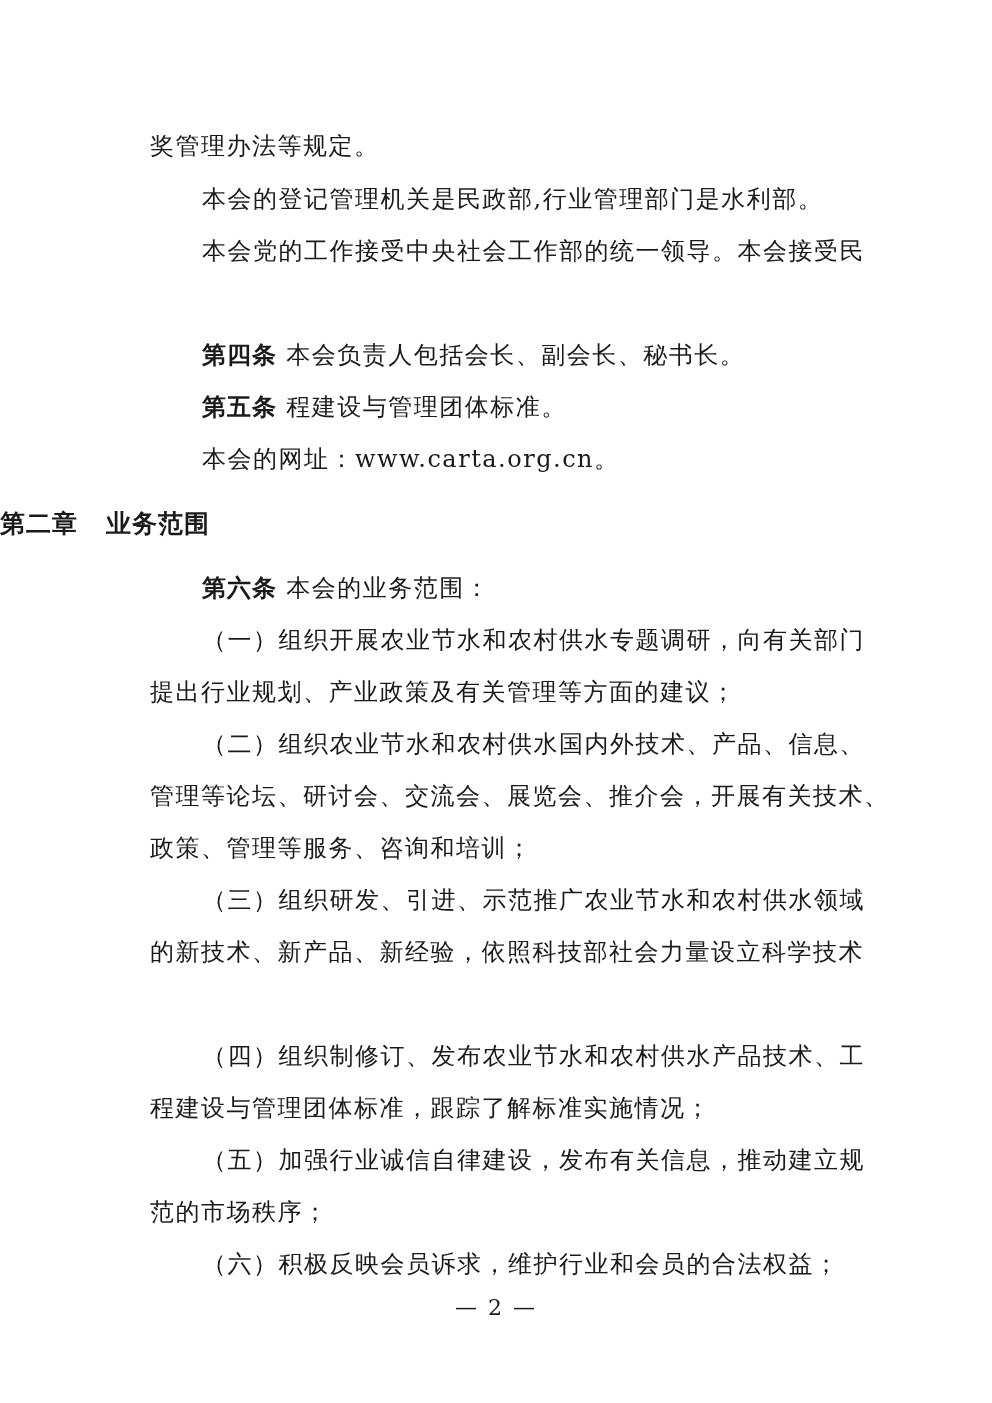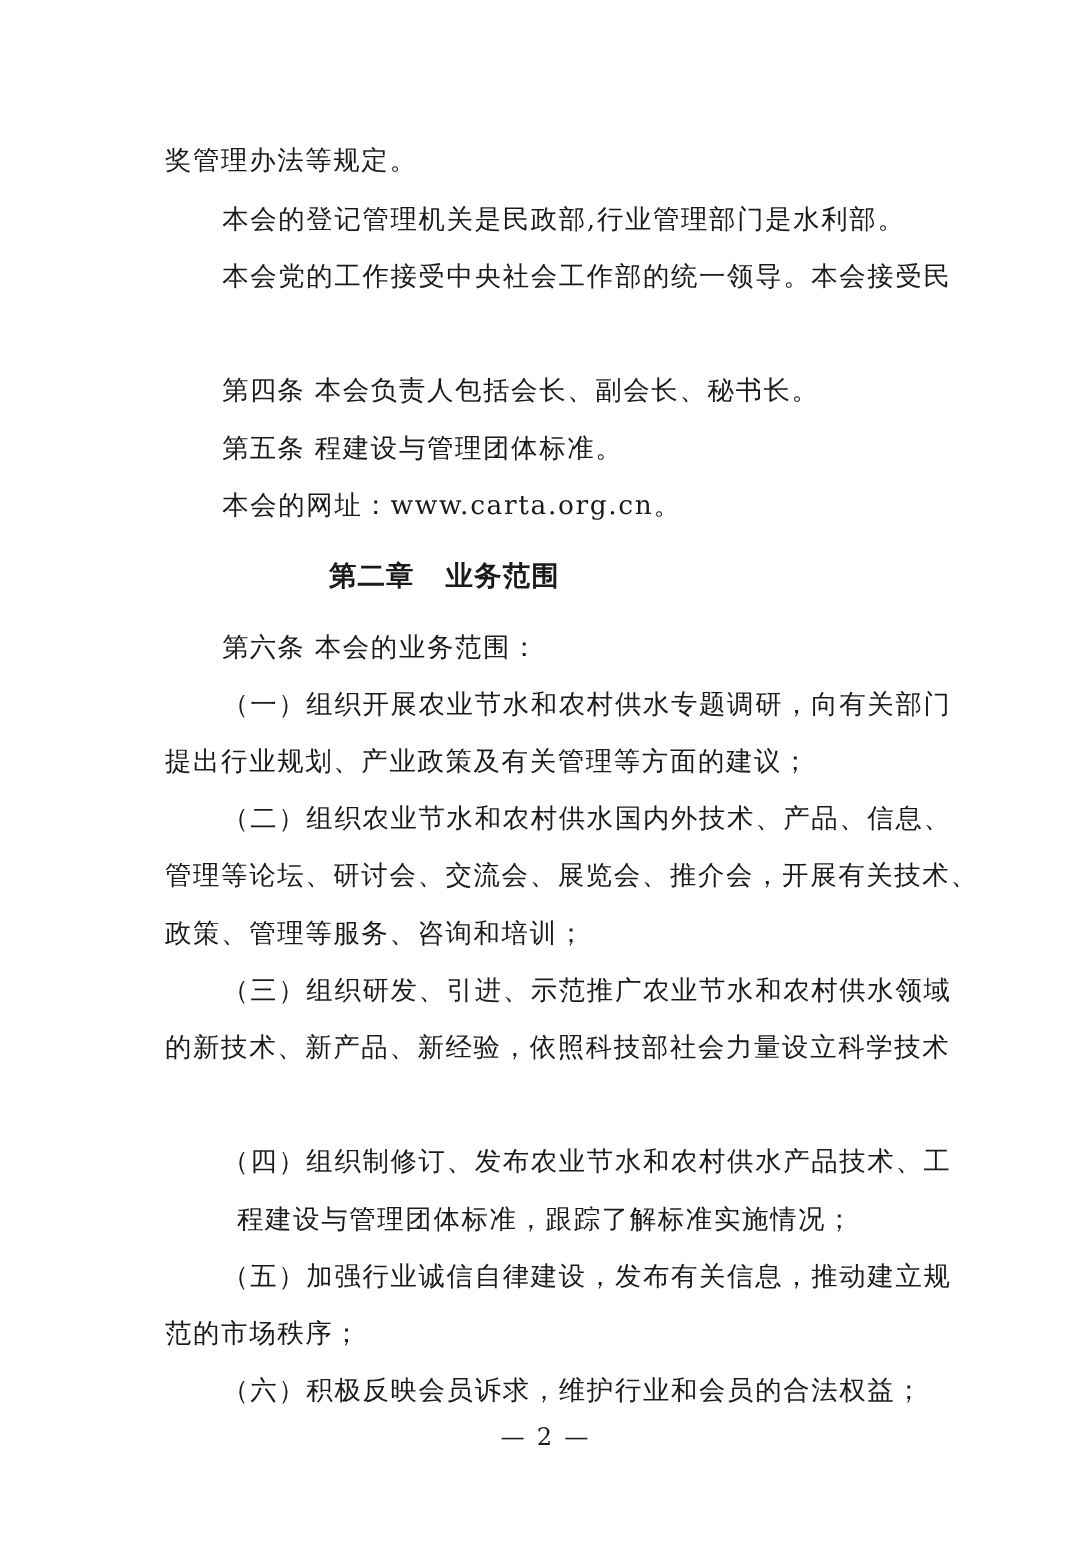--- a/index.html
+++ b/index.html
@@ -28,29 +28,28 @@
       line-height: 30px;
       white-space: nowrap;
       letter-spacing: 1.5px;
     }
     .indent { left: 202px; width: 640px; }
     .justify {
       text-align: justify;
       text-align-last: justify;
     }
     .bold {
-      font-weight: normal;
+      font-weight: bold;
       font-family: "DejaVu Sans", "Liberation Sans", sans-serif;
       letter-spacing: 1px;
     }
     .chapter {
       position: absolute;
       left: 0;
       width: 808px;
-      text-align: center;
       font-size: 25px;
       line-height: 32px;
       font-weight: bold;
       font-family: "DejaVu Sans", "Liberation Sans", sans-serif;
       letter-spacing: 1px;
     }
     .chapter .gap { display: inline-block; width: 28px; }
     .page-number {
       position: absolute;
       left: 0;
@@ -97,21 +96,21 @@
   <div class="line" style="top:677px;">提出行业规划、产业政策及有关管理等方面的建议；</div>
 
   <div class="line indent justify" style="top:729px;">（二）组织农业节水和农村供水国内外技术、产品、信息、</div>
   <div class="line justify" style="top:781px;">管理等论坛、研讨会、交流会、展览会、推介会，开展有关技术、</div>
   <div class="line" style="top:833px;">政策、管理等服务、咨询和培训；</div>
 
   <div class="line justify" style="top:937px;">的新技术、新产品、新经验，依照科技部社会力量设立科学技术</div>
   <div class="line indent justify" style="top:885px;">（三）组织研发、引进、示范推广农业节水和农村供水领域</div>
 
   <div class="line indent justify" style="top:1041px;">（四）组织制修订、发布农业节水和农村供水产品技术、工</div>
-  <div class="line" style="top:1093px;text-align:center;">程建设与管理团体标准，跟踪了解标准实施情况；</div>
+  <div class="line" style="top:1093px;">程建设与管理团体标准，跟踪了解标准实施情况；</div>
 
   <div class="line indent justify" style="top:1145px;">（五）加强行业诚信自律建设，发布有关信息，推动建立规</div>
   <div class="line" style="top:1197px;">范的市场秩序；</div>
 
   <div class="line indent" style="top:1249px;">（六）积极反映会员诉求，维护行业和会员的合法权益；</div>
 
   <div class="page-number" style="top:1295px;">— 2 —</div>
 
 </div>
 

